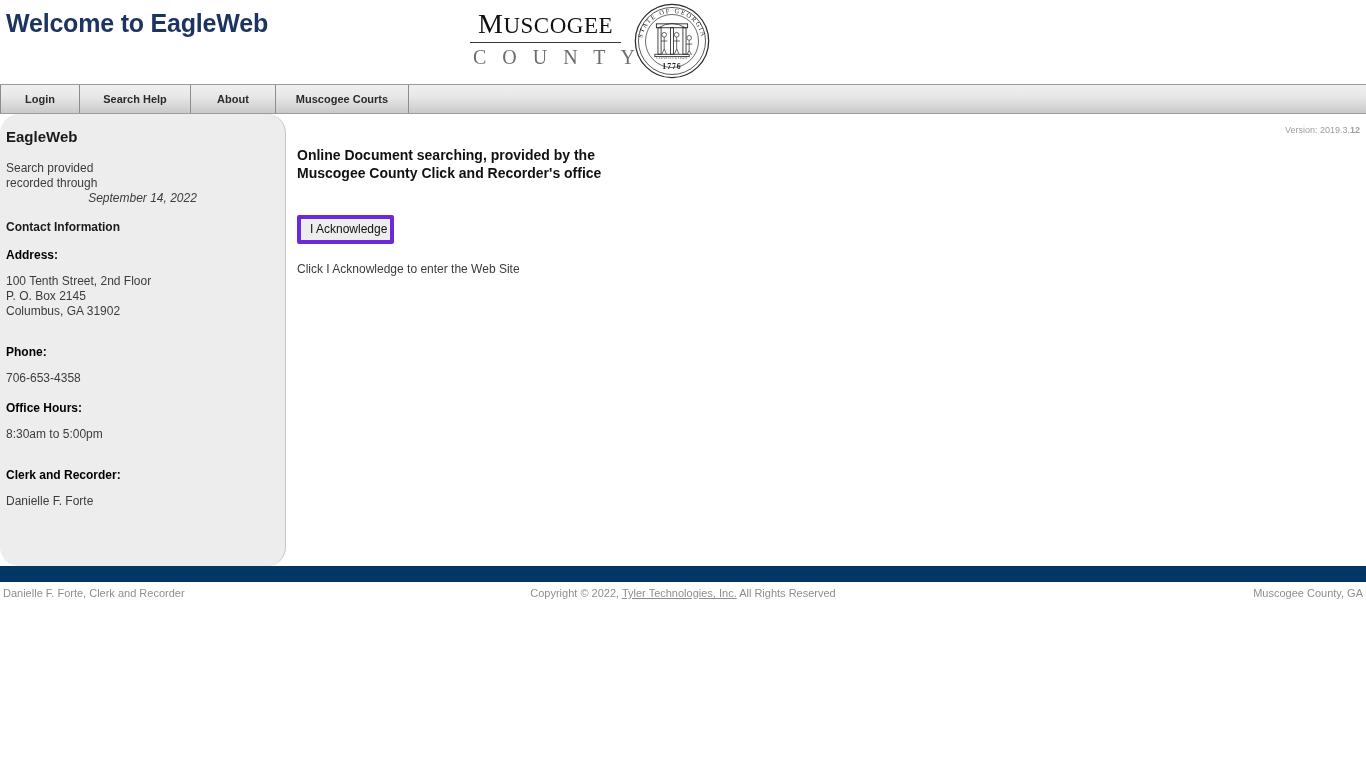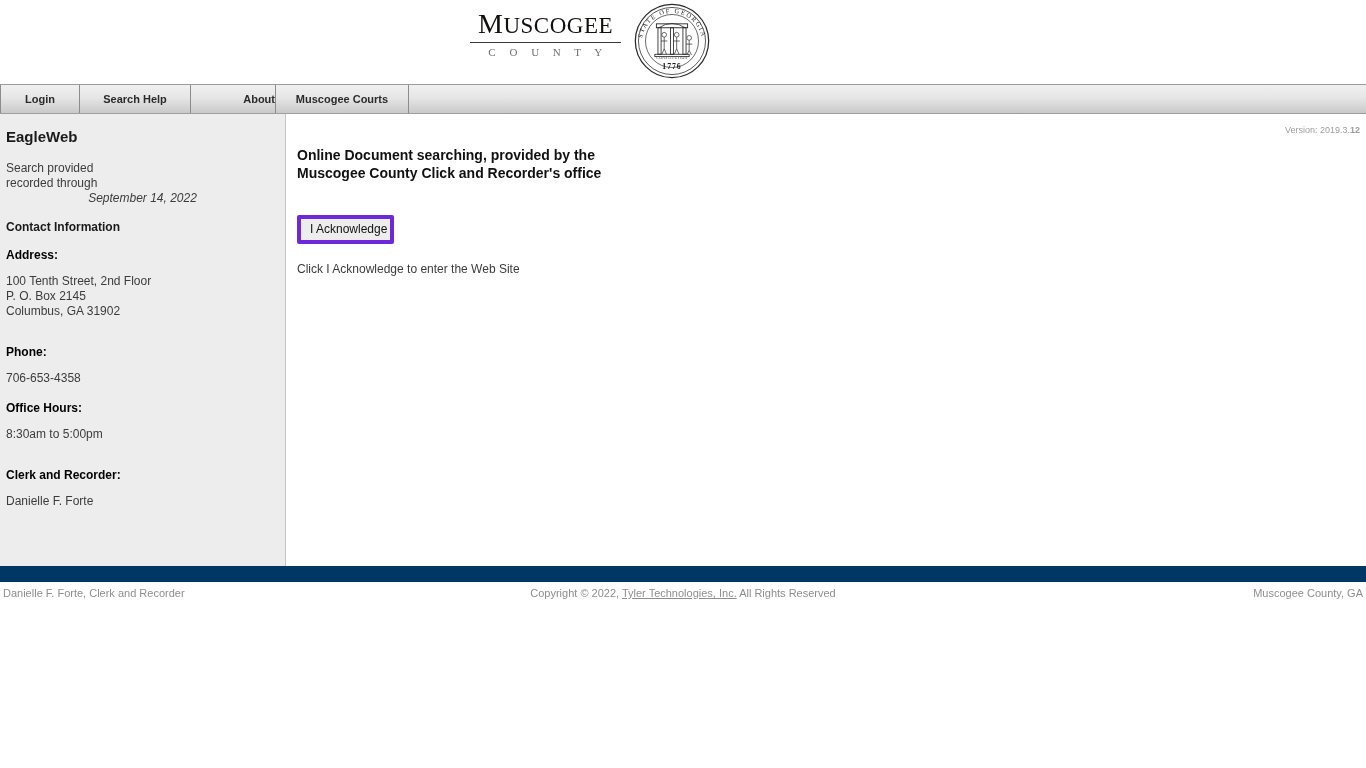--- a/index.html
+++ b/index.html
@@ -56,21 +56,21 @@
   .county-logo .muscogee .cap {
     font-size: 28px;
   }
   .county-logo .rule {
     height: 1px;
     background: #3a3a3a;
     margin: 2px 2px 3px 2px;
   }
   .county-logo .county {
     font-family: "Liberation Serif", serif;
-    font-size: 11px;
+    font-size: 20px;
     color: #6d6d6d;
     letter-spacing: 5.5px;
     padding-left: 5px;
     white-space: nowrap;
   }
   .state-seal {
     margin-left: 10px;
     width: 78px;
     height: 78px;
   }
@@ -93,38 +93,39 @@
     font-weight: bold;
     color: #2b2b2b;
     border-right: 1px solid #8c8c8c;
     cursor: pointer;
     user-select: none;
     white-space: nowrap;
   }
   .navtab:first-child { border-left: 1px solid #8c8c8c; }
   .navtab-login { width: 78px; }
   .navtab-search-help { width: 110px; }
-  .navtab-about { width: 84px; justify-content: flex-end; }
+  .navtab-about { width: 84px; }
   .navtab-muscogee-courts { width: 132px; }
 
   
   .page-body {
     position: relative;
     height: 452px;
     display: flex;
     align-items: stretch;
   }
   .sidebar {
     width: 286px;
     background: #ededed;
     border-right: 1px solid #c4c4c4;
     box-sizing: border-box;
     padding: 14px 6px 0 6px;
     font-size: 12px;
     color: #3c3c3c;
+    border-radius: 19px;
   }
   .sidebar h2 {
     margin: 0 0 16px 0;
     font-size: 15px;
     font-weight: bold;
     color: #1a1a1a;
   }
   .sidebar .blurb {
     line-height: 15px;
     margin-bottom: 14px;
@@ -230,20 +231,21 @@
     position: absolute;
     right: 3px;
     top: 5px;
     white-space: nowrap;
   }
 </style>
 </head>
 <body>
 
 <div class="header">
+  <div class="header-title">Welcome to EagleWeb</div>
 
   <div class="logo-group">
     <div class="county-logo">
       <div class="muscogee"><span class="cap">M</span>USCOGEE</div>
       <div class="rule"></div>
       <div class="county">C O U N T Y</div>
     </div>
 
     <svg class="state-seal" viewBox="0 0 100 100">
       <circle cx="50" cy="50" r="47" fill="#ffffff" stroke="#2b2b2b" stroke-width="1.6"></circle>

